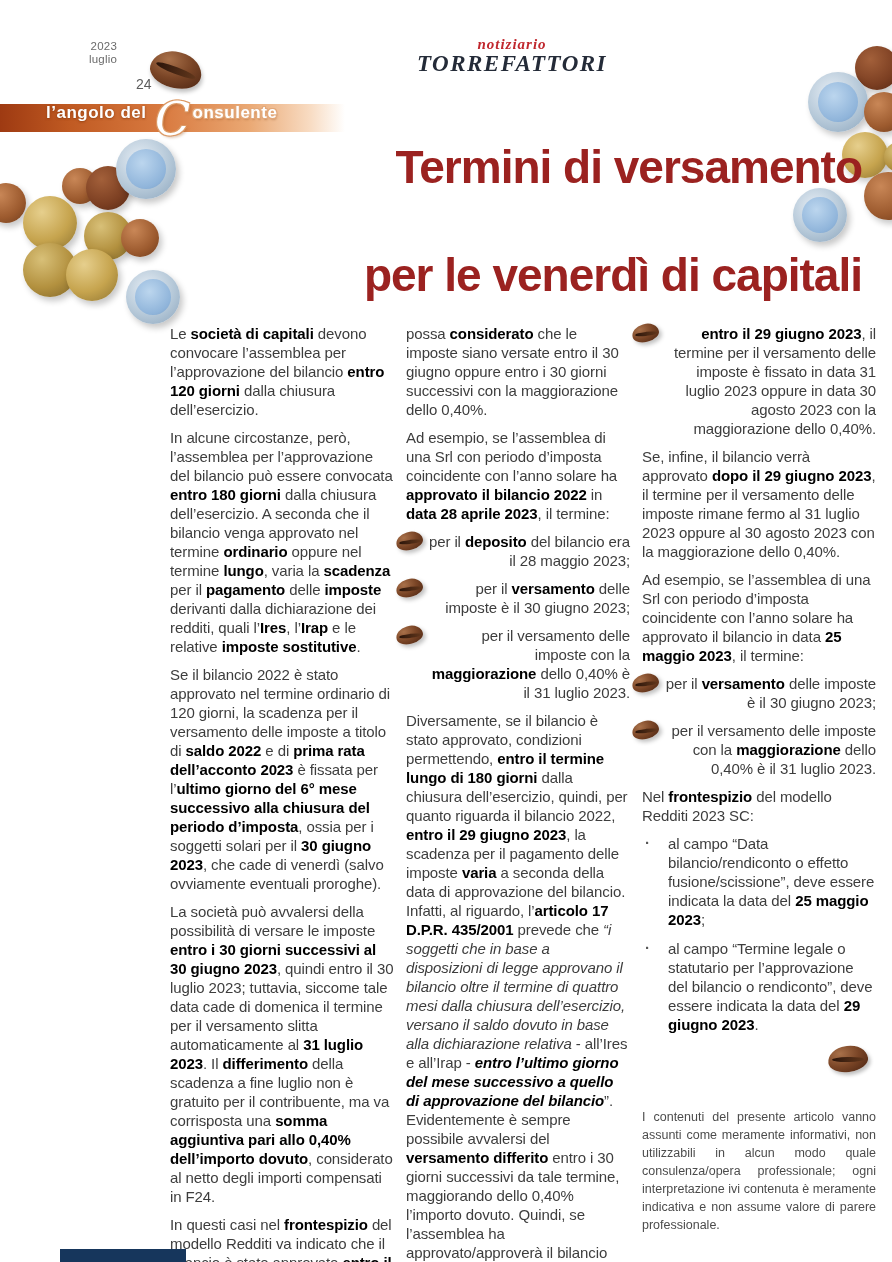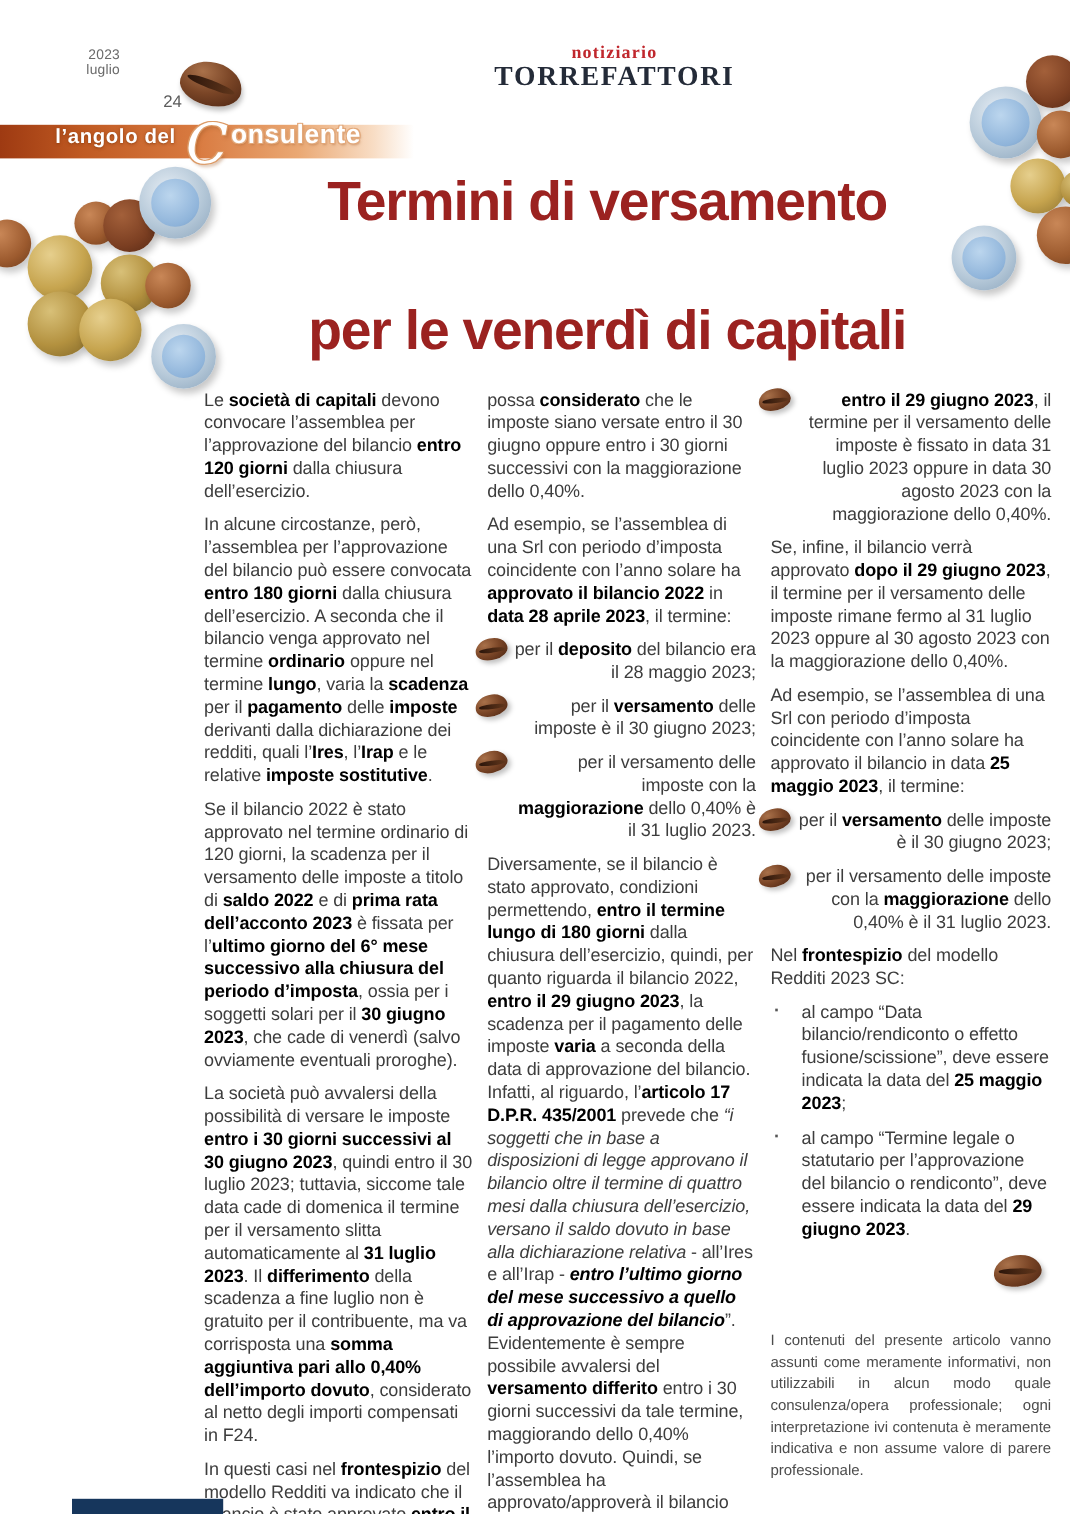--- a/index.html
+++ b/index.html
@@ -2,40 +2,40 @@
 <html><head>
 <meta charset="utf-8">
 <style>
   html,body{margin:0;padding:0;background:#e9e9e9;}
   .page{
     position:relative; width:892px; height:1262px; margin:0 auto;
     background:#ffffff; overflow:hidden;
     font-family:"Liberation Sans", sans-serif;
   }
   
-  .issue-meta{position:absolute; left:38px; top:40px; width:62px; text-align:right;
+  .issue-meta{position:absolute; left:55px; top:40px; width:62px; text-align:right;
     font-size:11.5px; line-height:13px; color:#6a6a6a; letter-spacing:.2px;}
   .page-number{position:absolute; left:136px; top:76px; font-size:14px; color:#5c5c5c;}
   .masthead{position:absolute; left:326px; top:37px; width:372px; text-align:center;
-    font-family:"Liberation Serif", serif;}
+    font-family:"Liberation Serif", serif;font-style:italic;}
   .masthead .kicker{font-size:15px; font-weight:bold; color:#c0272d; letter-spacing:1px; line-height:15px;}
   .masthead .name{font-size:23px; font-weight:bold; color:#242b38; letter-spacing:1.5px; line-height:24px;}
   
   .banner{position:absolute; left:0; top:104px; width:345px; height:28px;
     background:linear-gradient(90deg,#9e3a12 0%,#c05a22 20%,#d97b41 48%,#eaa873 72%,#f8dcc3 90%,#ffffff 100%);}
   .banner-text{position:absolute; left:46px; top:99px; white-space:nowrap;}
   .banner-text .small{font-size:17px; font-weight:bold; color:#ffffff; letter-spacing:.5px;
     text-shadow:0 1px 2px rgba(120,50,10,.55), 0 0 3px rgba(170,80,30,.6); vertical-align:8px;}
   .banner-text .bigc{display:inline-block; font-family:"DejaVu Serif", serif; font-style:italic;
     font-size:46px; line-height:40px; color:#ffffff; margin:0 -2px 0 4px; vertical-align:-9px;
     text-shadow:-1px -1px 0 #dc9a66,1px -1px 0 #dc9a66,-1px 1px 0 #dc9a66,1px 1px 0 #dc9a66, 2px 2px 3px rgba(160,90,40,.45);}
-  .banner-text .rest{font-size:22px; font-weight:bold; color:#ffffff; letter-spacing:.5px; vertical-align:8px;
+  .banner-text .rest{font-size:17px; font-weight:bold; color:#ffffff; letter-spacing:.5px; vertical-align:8px;
     text-shadow:-1px -1px 0 #e2a87a,1px -1px 0 #e2a87a,-1px 1px 0 #e2a87a,1px 1px 0 #e2a87a, 1px 2px 2px rgba(170,100,50,.5);}
   
-  .article-title{position:absolute; left:150px; top:140px; width:712px; text-align:center;
+  .article-title{position:absolute; left:150px; top:140px; width:712px; text-align:right;
     font-size:46px; line-height:54px; font-weight:bold; letter-spacing:-1px; color:#9b2220;}
   
   .coin{position:absolute; border-radius:50%; box-shadow:3px 4px 6px rgba(0,0,0,.22);}
   .coin.gold{background:radial-gradient(circle at 35% 30%, #e6cf8d 0%, #c6a44e 55%, #8e7330 100%);}
   .coin.gold2{background:radial-gradient(circle at 35% 30%, #d8c078 0%, #b3913f 55%, #7d6428 100%);}
   .coin.copper{background:radial-gradient(circle at 35% 30%, #c98757 0%, #9c5a2e 60%, #6e3c1c 100%);}
   .coin.copperdark{background:radial-gradient(circle at 35% 30%, #a3603a 0%, #7c3f22 60%, #552814 100%);}
   .coin.euro{background:radial-gradient(circle at 40% 35%, #e7eef5 0%, #b5c8d8 55%, #8aa4bc 100%);}
   .coin.euro::after{content:""; position:absolute; inset:17%; border-radius:50%;
     background:radial-gradient(circle at 40% 35%, #bcd6ee 0%, #8fb4da 70%, #7499c2 100%);}

